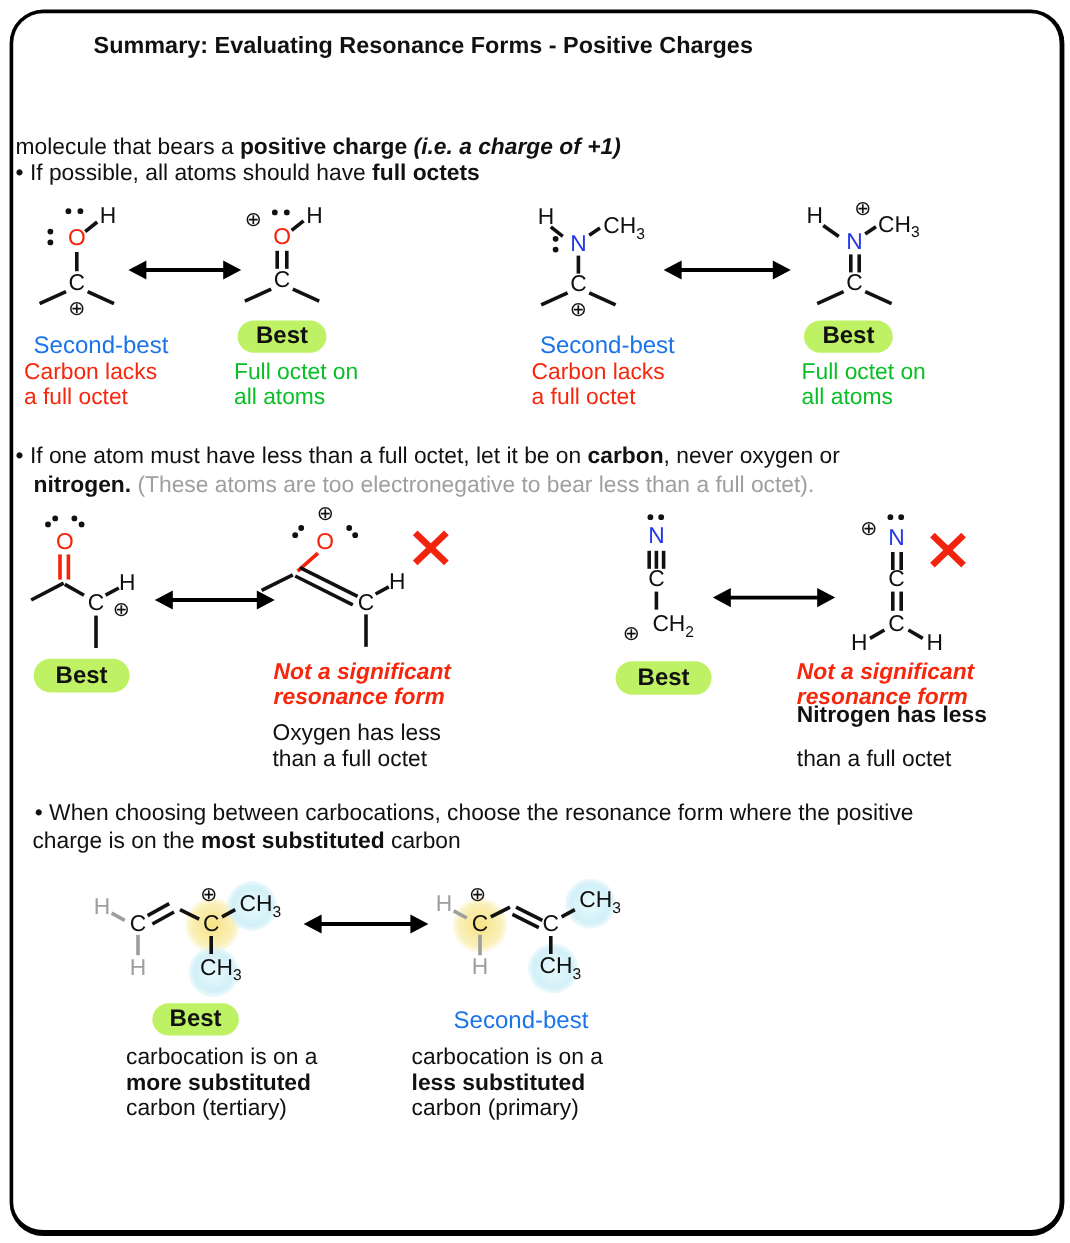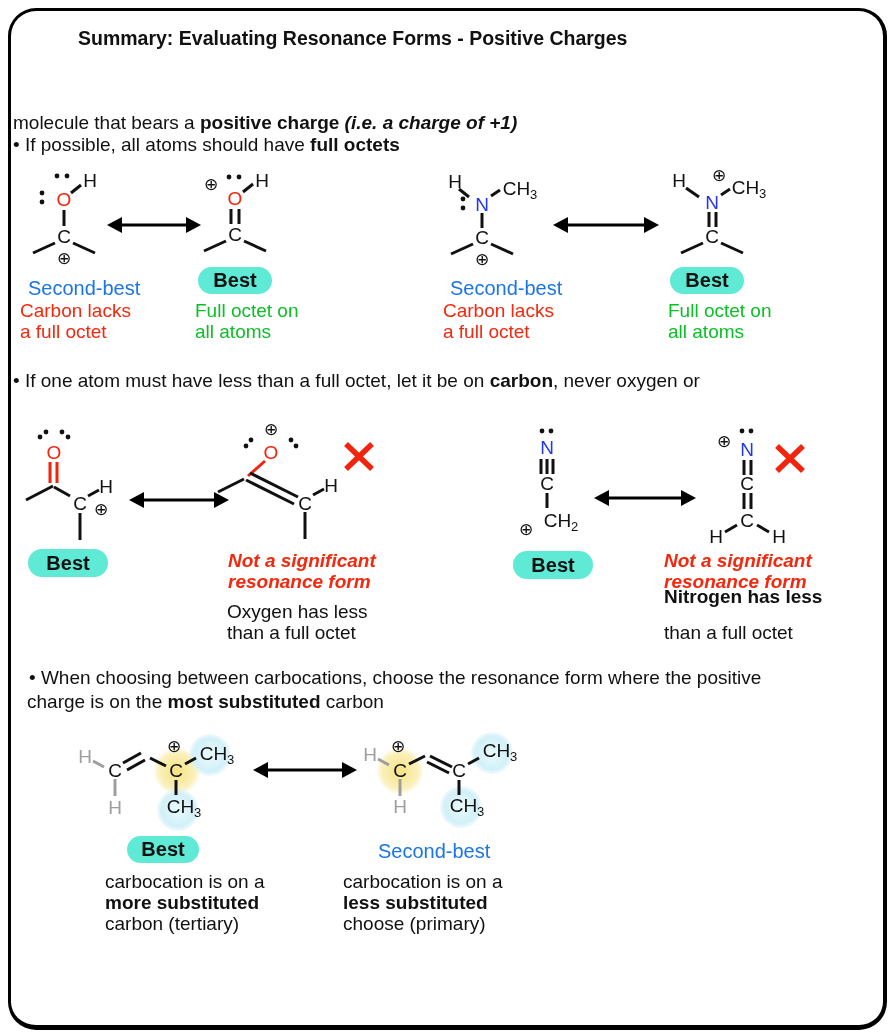--- a/index.html
+++ b/index.html
@@ -16,21 +16,21 @@
   .lred{color:#f5270d;}
   .lgreen{color:#0bbf27;}
   .notsig{color:#f5270d;font-style:italic;font-weight:bold;}
   .atom{position:absolute;transform:translate(-50%,-50%);font-size:19px;line-height:1;white-space:nowrap;z-index:3;}
   .atom sub, .t sub{font-size:13px;line-height:1;}
   .o{color:#f3230c;}
   .nn{color:#2438e8;}
   .teal{color:#00b3a6;}
   .ga{color:#9e9e9e;}
   .plus{font-family:"DejaVu Sans",sans-serif;font-size:17px;}
-  .pill{position:absolute;background:#5eead4;border-radius:14px;display:flex;align-items:center;
+  .pill{position:absolute;background:#bef264;border-radius:14px;display:flex;align-items:center;
         justify-content:center;font-weight:bold;font-size:20px;z-index:2;}
   .hl{position:absolute;border-radius:50%;z-index:0;}
   .hl-y{background:radial-gradient(circle,#f6e382 0%,#faf0bb 55%,rgba(255,255,255,0) 75%);}
   .hl-b{background:radial-gradient(circle,rgba(232,250,253,.95) 0%,#d2f0f8 55%,rgba(255,255,255,0) 78%);}
   svg.layer{position:absolute;left:0;top:0;z-index:1;}
 </style>
 </head>
 <body>
 
 <div id="canvas">
@@ -221,20 +221,21 @@
   <div class="t lblue" style="left:450px;top:276px;">Second-best</div>
   <div class="t lred" style="left:443px;top:300px;">Carbon lacks</div>
   <div class="t lred" style="left:443px;top:321px;">a full octet</div>
   <div class="pill" style="left:670px;top:267px;width:74px;height:27px;">
       <span>Best</span>
     </div>
   <div class="t lgreen" style="left:668px;top:300px;">Full octet on</div>
   <div class="t lgreen" style="left:668px;top:321px;">all atoms</div>
 
   <div class="t" style="left:13px;top:370px;"><span>• If one atom must have less than a full octet, let it be on </span><span class="b">carbon</span><span>, never oxygen or</span></div>
+  <div class="t" style="left:28px;top:394px;"><span class="b">nitrogen. </span><span class="gray">(These atoms are too electronegative to bear less than a full octet).</span></div>
 
   <div class="pill" style="left:28px;top:549px;width:80px;height:28px;">
       <span>Best</span>
     </div>
   <div class="t notsig" style="left:228px;top:550px;">Not a significant</div>
   <div class="t notsig" style="left:228px;top:571px;">resonance form</div>
   <div class="t" style="left:227px;top:601px;">Oxygen has less</div>
   <div class="t" style="left:227px;top:622px;">than a full octet</div>
   <div class="pill" style="left:513px;top:551px;width:80px;height:28px;">
       <span>Best</span>
@@ -249,21 +250,21 @@
 
   <div class="pill" style="left:127px;top:836px;width:72px;height:27px;">
       <span>Best</span>
     </div>
   <div class="t lblue" style="left:378px;top:839px;">Second-best</div>
   <div class="t" style="left:105px;top:871px;">carbocation is on a</div>
   <div class="t b" style="left:105px;top:892px;">more substituted</div>
   <div class="t" style="left:105px;top:913px;">carbon (tertiary)</div>
   <div class="t" style="left:343px;top:871px;">carbocation is on a</div>
   <div class="t b" style="left:343px;top:892px;">less substituted</div>
-  <div class="t" style="left:343px;top:913px;">choose (primary)</div>
+  <div class="t" style="left:343px;top:913px;">carbon (primary)</div>
 
 
   <span class="atom o" style="left:64px;top:199px;">O</span>
   <span class="atom" style="left:90px;top:180px;">H</span>
   <span class="atom" style="left:64px;top:236px;">C</span>
   <span class="atom plus" style="left:64px;top:258px;">⊕</span>
 
   <span class="atom plus" style="left:211px;top:184px;">⊕</span>
   <span class="atom o" style="left:235px;top:198px;">O</span>
   <span class="atom" style="left:262px;top:180px;">H</span>

